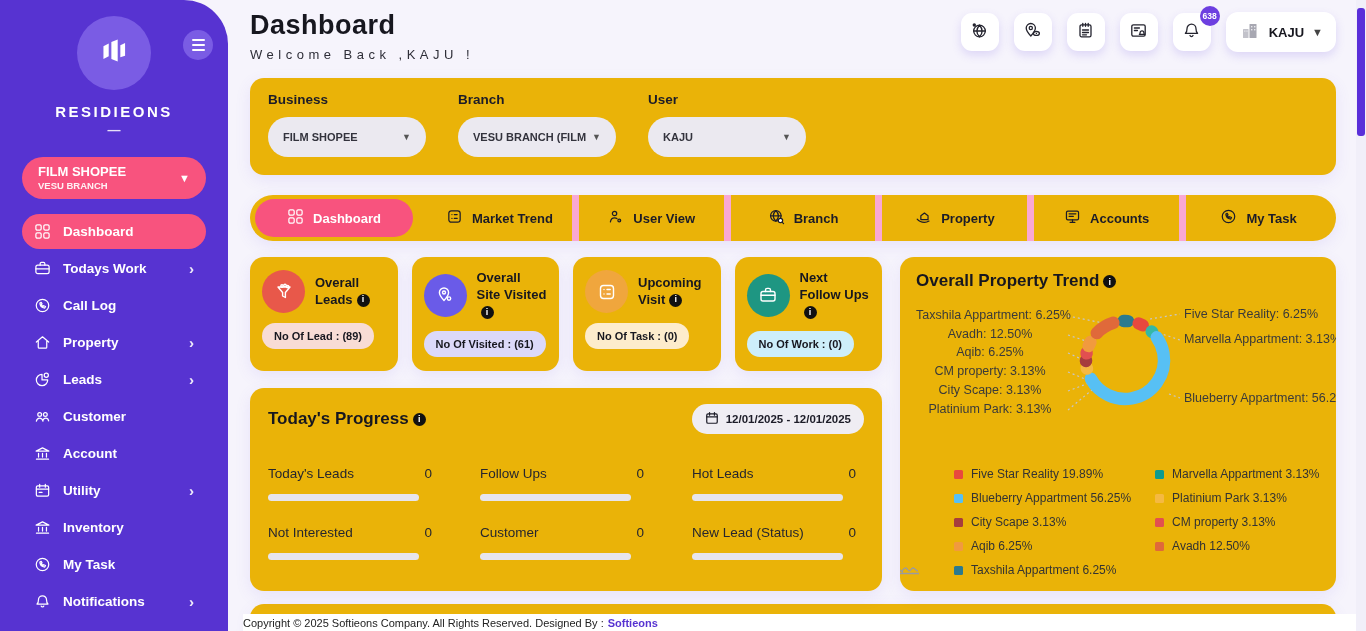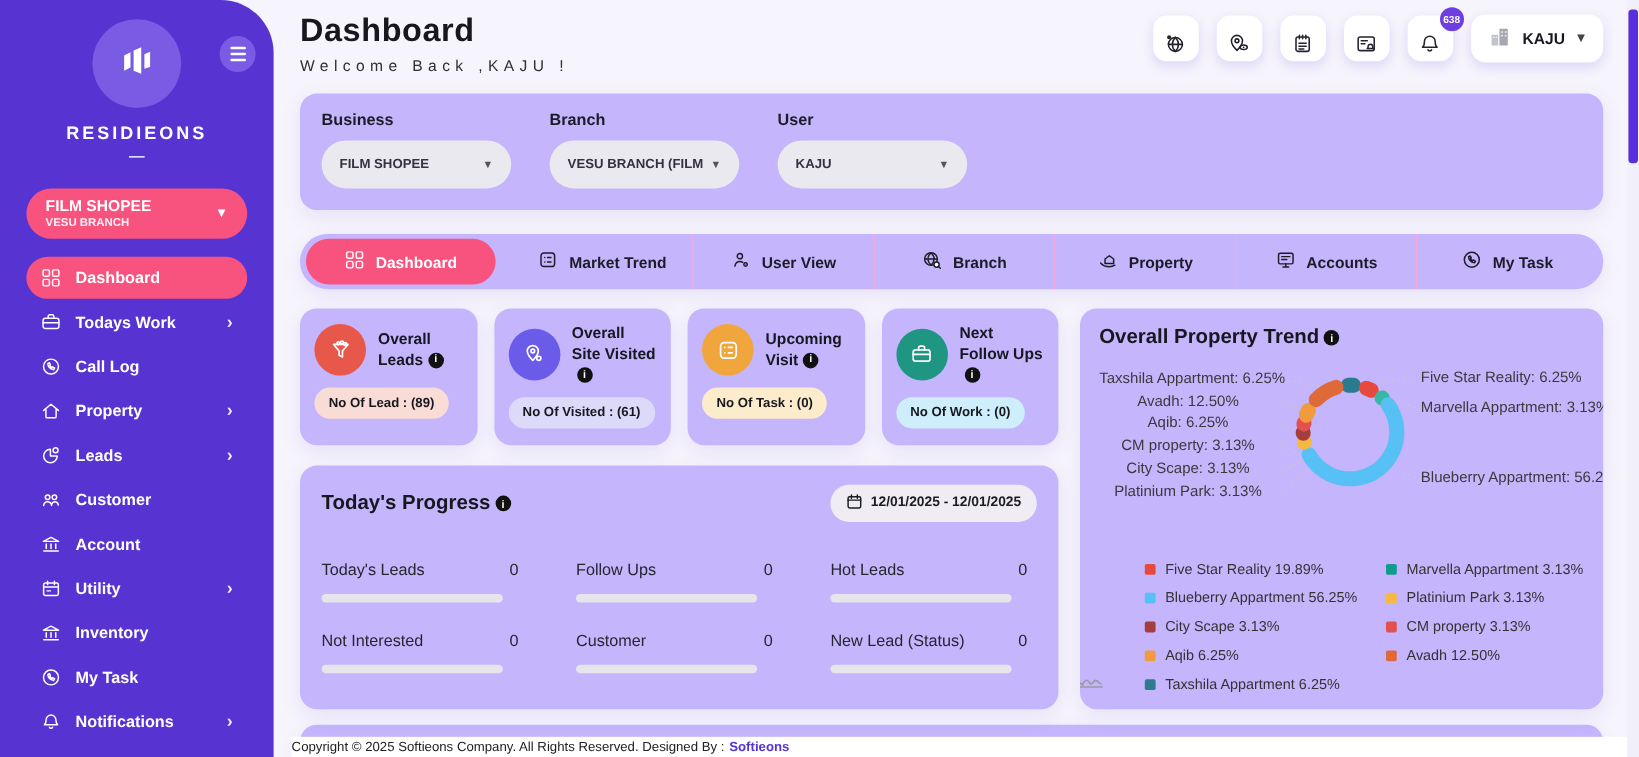--- a/index.html
+++ b/index.html
@@ -25,38 +25,38 @@
   .menu-item .chev { margin-left:auto; font-size:15px; opacity:.9; }
   .mi-icon { width:17px; height:17px; display:inline-flex; flex:none; }
   .mi-icon svg { width:100%; height:100%; stroke:#fff; fill:none; stroke-width:1.3; stroke-linecap:round; stroke-linejoin:round; }
 
   
   .main { flex:1; padding:10px 30px 0 22px; position:relative; }
   .main-header { display:flex; justify-content:space-between; align-items:flex-start; }
   .page-title { font-size:27px; font-weight:800; color:#17171f; letter-spacing:.5px; }
   .page-subtitle { margin-top:6px; font-size:13px; letter-spacing:4.5px; color:#2e2e38; font-weight:500; }
   .header-actions { display:flex; gap:15px; align-items:center; margin-top:2px; }
-  .icon-btn { width:38px; height:38px; border-radius:11px; background:#fff; box-shadow:0 4px 10px rgba(108,76,222,.18); display:flex; align-items:flex-end; justify-content:center; cursor:pointer; position:relative; color:#23232e; }
+  .icon-btn { width:38px; height:38px; border-radius:11px; background:#fff; box-shadow:0 4px 10px rgba(108,76,222,.18); display:flex; align-items:center; justify-content:center; cursor:pointer; position:relative; color:#23232e; }
   .icon-btn svg { width:19px; height:19px; stroke:#23232e; fill:none; stroke-width:1.3; stroke-linecap:round; stroke-linejoin:round; }
   .notif-badge { position:absolute; top:-7px; right:-9px; min-width:20px; height:20px; border-radius:50%; background:#6d3fe0; color:#fff; font-size:8.5px; font-weight:bold; display:flex; align-items:center; justify-content:center; }
   .user-pill { height:40px; border-radius:12px; background:#fff; box-shadow:0 4px 10px rgba(108,76,222,.18); display:flex; align-items:center; gap:8px; padding:0 13px; cursor:pointer; font-size:13px; font-weight:bold; color:#17171f; }
   .user-caret { font-size:11px; color:#444; }
 
-  .card { background:#c4b5fd; border-radius:14px; box-shadow:0 5px 16px rgba(108,76,222,.10); }
+  .card { background:#eab308; border-radius:14px; box-shadow:0 5px 16px rgba(108,76,222,.10); }
 
   
   .filter-card { margin-top:16px; padding:14px 18px 18px; display:flex; gap:32px; }
   .filter-label { font-size:13.5px; font-weight:bold; color:#1c1c28; margin-bottom:10px; }
   .select-pill { width:158px; height:40px; background:#ebe9f0; border-radius:21px; display:flex; align-items:center; justify-content:space-between; padding:0 15px; cursor:pointer; }
   .select-pill .sv { font-size:11px; font-weight:bold; color:#33333d; white-space:nowrap; overflow:hidden; }
   .select-pill .sc { font-size:9px; color:#555; margin-left:6px; }
 
   
   .tab-bar { margin-top:20px; height:46px; border-radius:26px; display:flex; align-items:center; padding:0 5px; }
-  .tab { flex:1; display:flex; align-items:center; justify-content:center; gap:9px; font-size:13px; font-weight:bold; color:#1c1c28; height:100%; cursor:pointer; border-right:1px solid #f9a8d4; }
+  .tab { flex:1; display:flex; align-items:center; justify-content:center; gap:9px; font-size:13px; font-weight:bold; color:#1c1c28; height:100%; cursor:pointer; border-right:7px solid #f9a8d4; }
   .tab:last-child { border-right:none; }
   .tab svg { width:17px; height:17px; stroke:#1c1c28; fill:none; stroke-width:1.3; stroke-linecap:round; stroke-linejoin:round; }
   .tab.active { flex:0 0 158px; background:#f8537e; color:#fff; border-radius:19px; height:38px; border-right:none; margin-right:14px; }
   .tab.active svg { stroke:#fff; }
   .tab.active + .tab { border-left:none; }
 
   
   .content-row { display:flex; gap:18px; margin-top:16px; }
   .left-col { width:632px; display:flex; flex-direction:column; }
   .stat-row { display:flex; gap:14px; }

